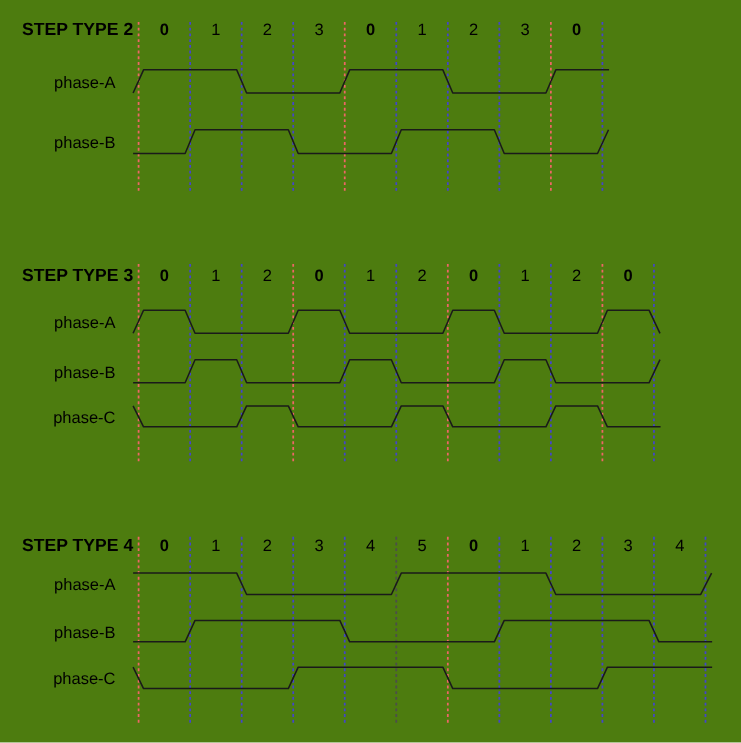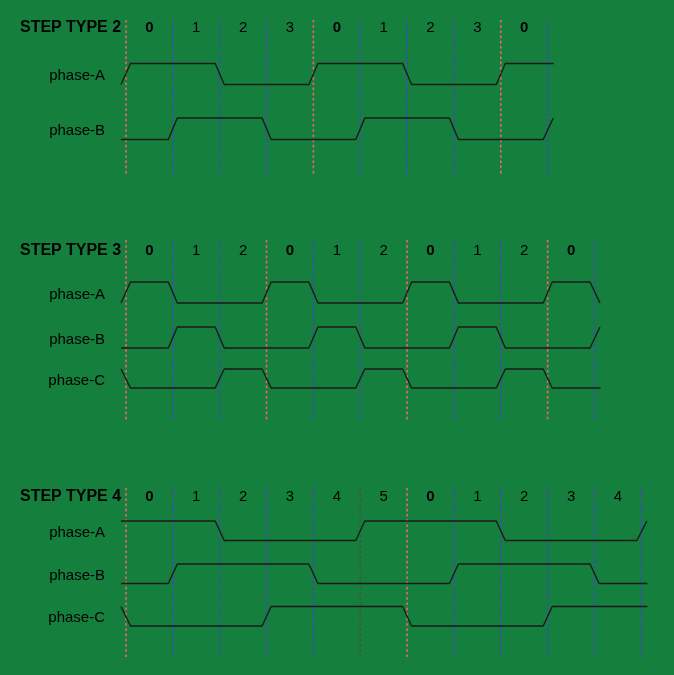--- a/index.html
+++ b/index.html
@@ -4,21 +4,21 @@
 <style>
   html, body {
     margin: 0;
     padding: 0;
     background: #ffffff;
   }
   .canvas {
     position: relative;
     width: 674px;
     height: 675px;
-    background: #15803d;
+    background: #4d7c0f;
     overflow: hidden;
   }
   svg text {
     font-family: "Liberation Sans", "DejaVu Sans", sans-serif;
     fill: #000000;
   }
 </style>
 </head>
 <body>
 

